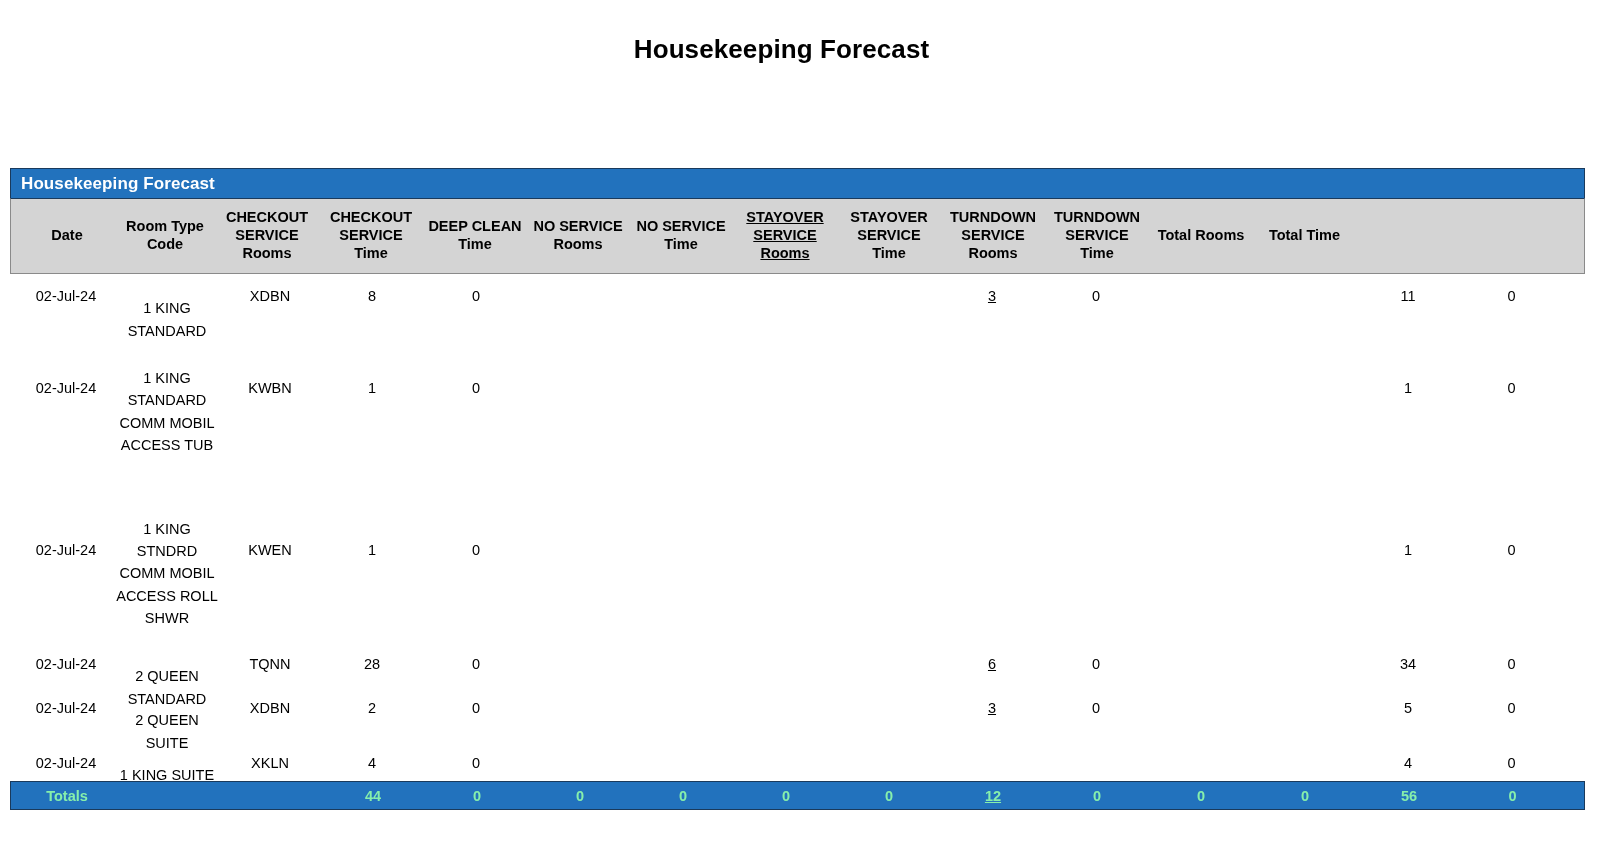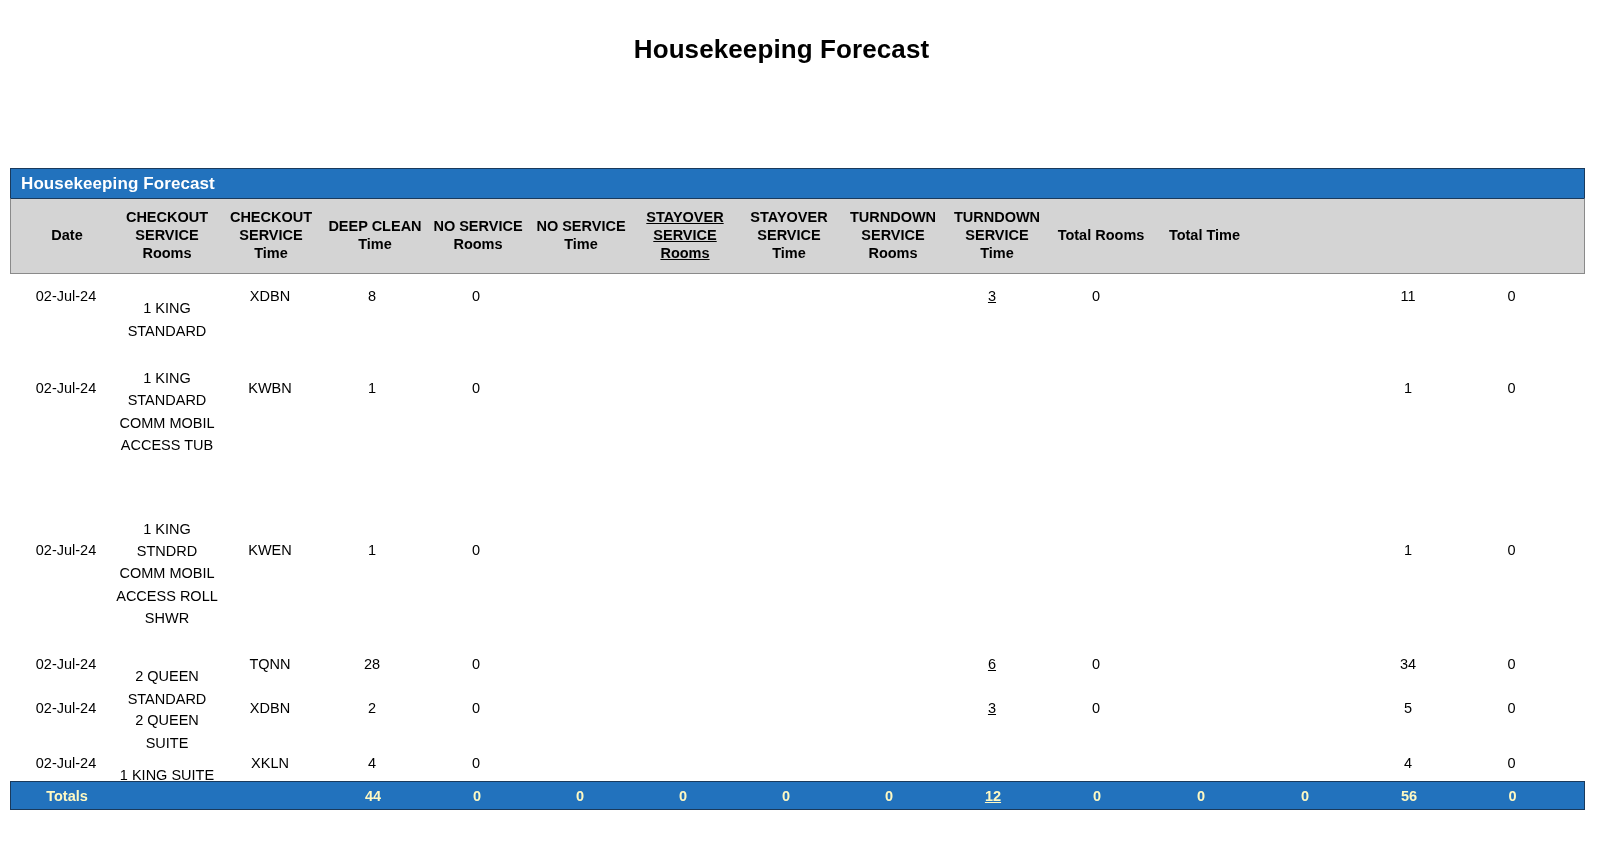--- a/index.html
+++ b/index.html
@@ -117,21 +117,21 @@
     align-items: center;
     background: #2272BD;
     border: 1px solid #1a3a5c;
     box-sizing: border-box;
   }
   .totals-cell {
     display: flex;
     align-items: center;
     justify-content: center;
     text-align: center;
-    color: #fef9c3;
+    color: #86efac;
     font-size: 14.5px;
     font-weight: bold;
     box-sizing: border-box;
     padding: 0 2px;
   }
   .totals-cell.label {
     justify-content: center;
   }
 
   
@@ -157,20 +157,21 @@
 <div class="page-title">Housekeeping Forecast</div>
 
 <div class="report">
 
   <div class="report-band">
     <span class="report-band-title">Housekeeping Forecast</span>
   </div>
 
   <div class="header-row">
     <div class="header-cell c0">Date</div>
+    <div class="header-cell c2">Room Type Code</div>
     <div class="header-cell c3">CHECKOUT SERVICE Rooms</div>
     <div class="header-cell c4">CHECKOUT SERVICE Time</div>
     <div class="header-cell c6">DEEP CLEAN Time</div>
     <div class="header-cell c7">NO SERVICE Rooms</div>
     <div class="header-cell c8">NO SERVICE Time</div>
     <div class="header-cell c9">STAYOVER SERVICE Rooms</div>
     <div class="header-cell c10">STAYOVER SERVICE Time</div>
     <div class="header-cell c11">TURNDOWN SERVICE Rooms</div>
     <div class="header-cell c12">TURNDOWN SERVICE Time</div>
     <div class="header-cell c13">Total Rooms</div>

